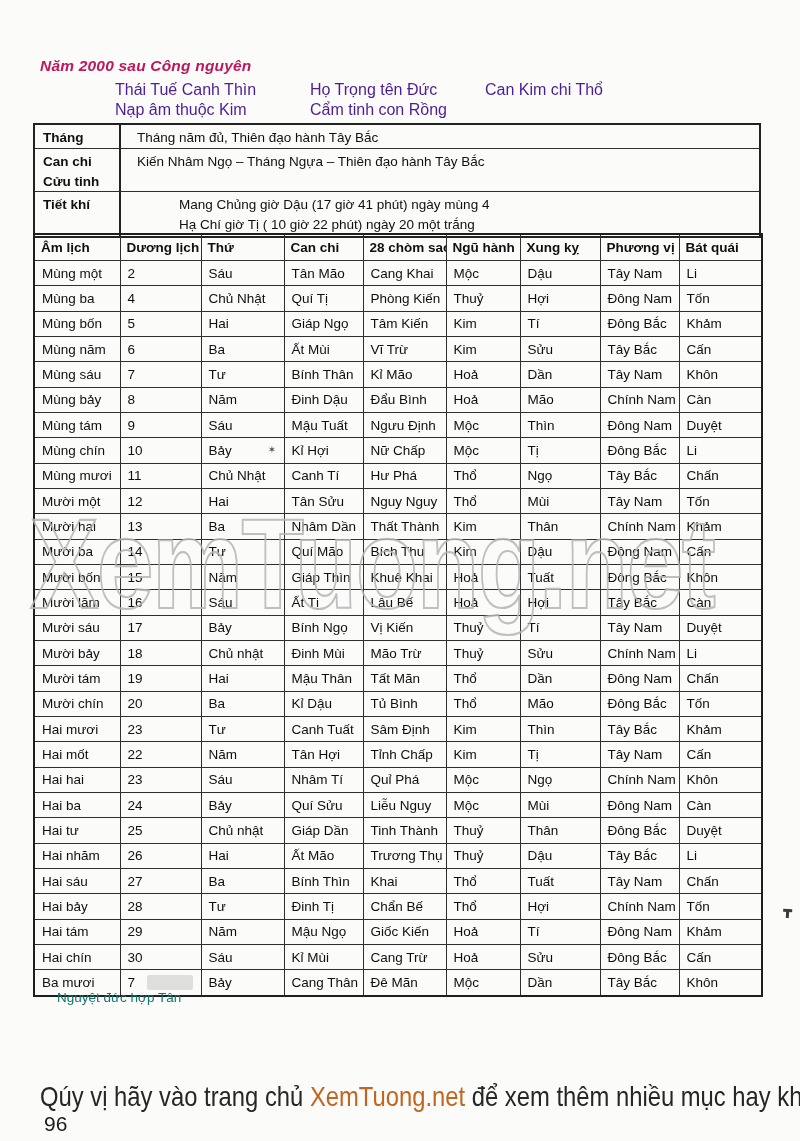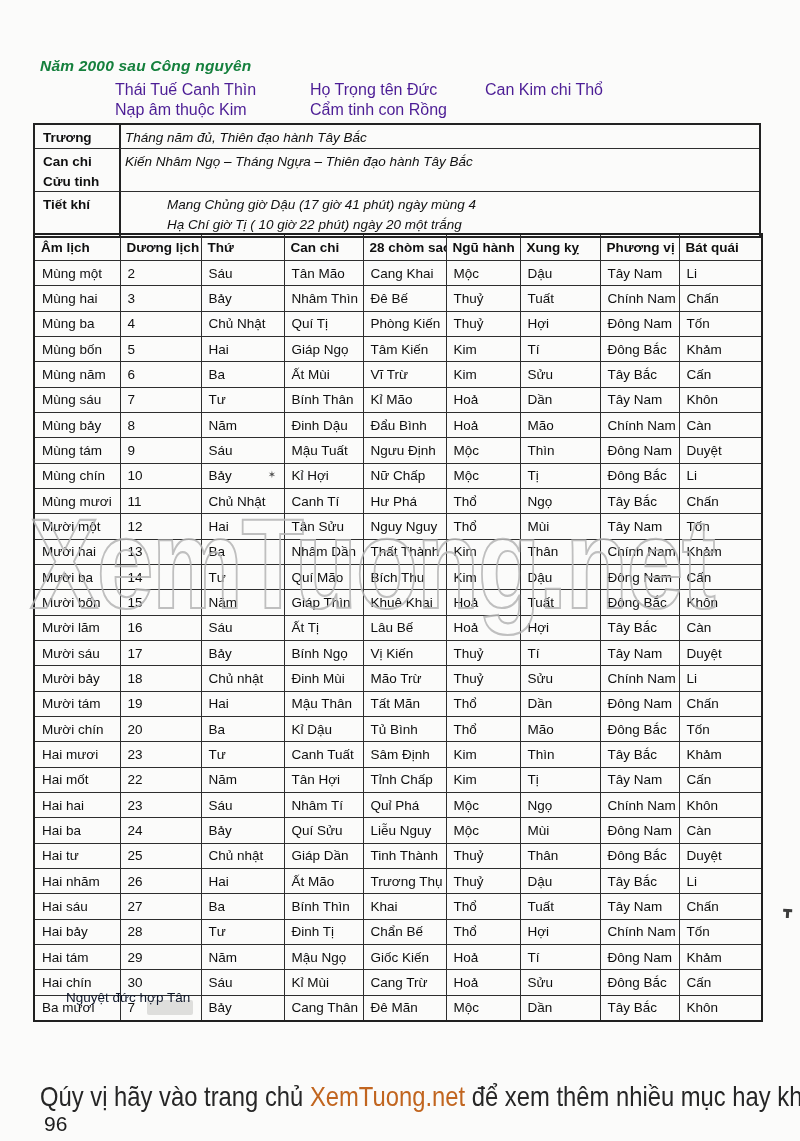--- a/index.html
+++ b/index.html
@@ -5,37 +5,37 @@
   html,body{margin:0;padding:0;background:#ffffff;}
   .page{
     position:relative;width:800px;height:1141px;margin:0 auto;
     background:#fbfbfa;overflow:hidden;
     font-family:"Liberation Sans","DejaVu Sans",sans-serif;
     color:#101010;
   }
   
   .year-title{
     position:absolute;left:40px;top:57px;
-    font-size:15.5px;font-weight:bold;font-style:italic;color:#15803d;
+    font-size:15.5px;font-weight:bold;font-style:italic;color:#be185d;
     letter-spacing:0.2px;
   }
   .hinfo{position:absolute;font-size:16px;color:#4c1d95;white-space:nowrap;}
   
   .sum-table{
     position:absolute;left:33px;top:123px;width:728px;
     border:2px solid #222;box-sizing:border-box;background:transparent;
   }
   .sum-row{display:flex;border-bottom:1px solid #2e2e2e;box-sizing:border-box;}
   .sum-row:last-child{border-bottom:none;gap:42px;}
   .sum-label{
     width:86px;box-sizing:border-box;border-right:2px solid #222;
     padding:3px 0 0 8px;font-weight:bold;font-size:13.5px;line-height:20px;
     white-space:nowrap;
   }
-  .sum-content{flex:1;padding:3px 0 0 4px;font-size:13.5px;line-height:20px;font-style:italic;}
+  .sum-content{flex:1;padding:3px 0 0 16px;font-size:13.5px;line-height:20px;}
   .sum-content div{white-space:nowrap;}
   
   table.cal{
     position:absolute;left:33px;top:233px;width:728px;
     border-collapse:collapse;table-layout:fixed;
     font-size:13.5px;color:#0f0f0f;
   }
   table.cal,table.cal th,table.cal td{border:1px solid #2e2e2e;}
   table.cal{border:2px solid #1f1f1f;}
   table.cal th{
@@ -54,21 +54,21 @@
   }
   
   .watermark{
     position:absolute;left:30px;top:490px;z-index:5;pointer-events:none;
     font-size:128px;font-weight:bold;letter-spacing:-2px;
     color:transparent;-webkit-text-stroke:2.2px #b5b5b5;
     transform:scaleX(0.80);transform-origin:left top;
     white-space:nowrap;opacity:.85;
   }
   
-  .footnote{position:absolute;left:66px;top:990px;font-size:13.5px;color:#0f172a;}
+  .footnote{position:absolute;left:57px;top:990px;font-size:13.5px;color:#0f766e;}
   .footer-line{
     position:absolute;left:40px;top:1080px;font-size:28px;line-height:34px;
     white-space:nowrap;color:#262626;
     transform:scaleX(0.85);transform-origin:left top;
   }
   .footer-brand{font-weight:normal;}
   .page-number{position:absolute;left:44px;top:1100px;font-size:21px;color:#1d1d1d;margin-top:12px;}
   
   .margin-mark{position:absolute;left:783px;top:909px;width:10px;height:10px;transform:rotate(3deg);}
   .margin-mark::before{content:"";position:absolute;left:3px;top:0;width:3px;height:9px;background:#3c3c3c;}
@@ -83,21 +83,21 @@
 
   <span class="hinfo" style="left:115px;top:81px;">Thái Tuế Canh Thìn</span>
   <span class="hinfo" style="left:310px;top:81px;">Họ Trọng tên Đức</span>
   <span class="hinfo" style="left:485px;top:81px;">Can Kim chi Thổ</span>
   <span class="hinfo" style="left:115px;top:101px;">Nạp âm thuộc Kim</span>
   <span class="hinfo" style="left:310px;top:101px;">Cẩm tinh con Rồng</span>
 
   <div class="sum-table">
       <div class="sum-row" style="height: 24px;">
         <div class="sum-label">
-          <div>Trương</div>
+          <div>Tháng</div>
         </div>
         <div class="sum-content">
           <div>Tháng năm đủ, Thiên đạo hành Tây Bắc</div>
         </div>
       </div>
       <div class="sum-row" style="height: 43px;">
         <div class="sum-label">
           <div>Can chi</div>
           <div>Cửu tinh</div>
         </div>
@@ -147,31 +147,20 @@
           <td>2</td>
           <td>Sáu</td>
           <td>Tân Mão</td>
           <td>Cang Khai</td>
           <td>Mộc</td>
           <td>Dậu</td>
           <td>Tây Nam</td>
           <td>Li</td>
         </tr>
         <tr>
-          <td>Mùng hai</td>
-          <td>3</td>
-          <td>Bảy</td>
-          <td>Nhâm Thìn</td>
-          <td>Đê Bế</td>
-          <td>Thuỷ</td>
-          <td>Tuất</td>
-          <td>Chính Nam</td>
-          <td>Chấn</td>
-        </tr>
-        <tr>
           <td>Mùng ba</td>
           <td>4</td>
           <td>Chủ Nhật</td>
           <td>Quí Tị</td>
           <td>Phòng Kiến</td>
           <td>Thuỷ</td>
           <td>Hợi</td>
           <td>Đông Nam</td>
           <td>Tốn</td>
         </tr>

